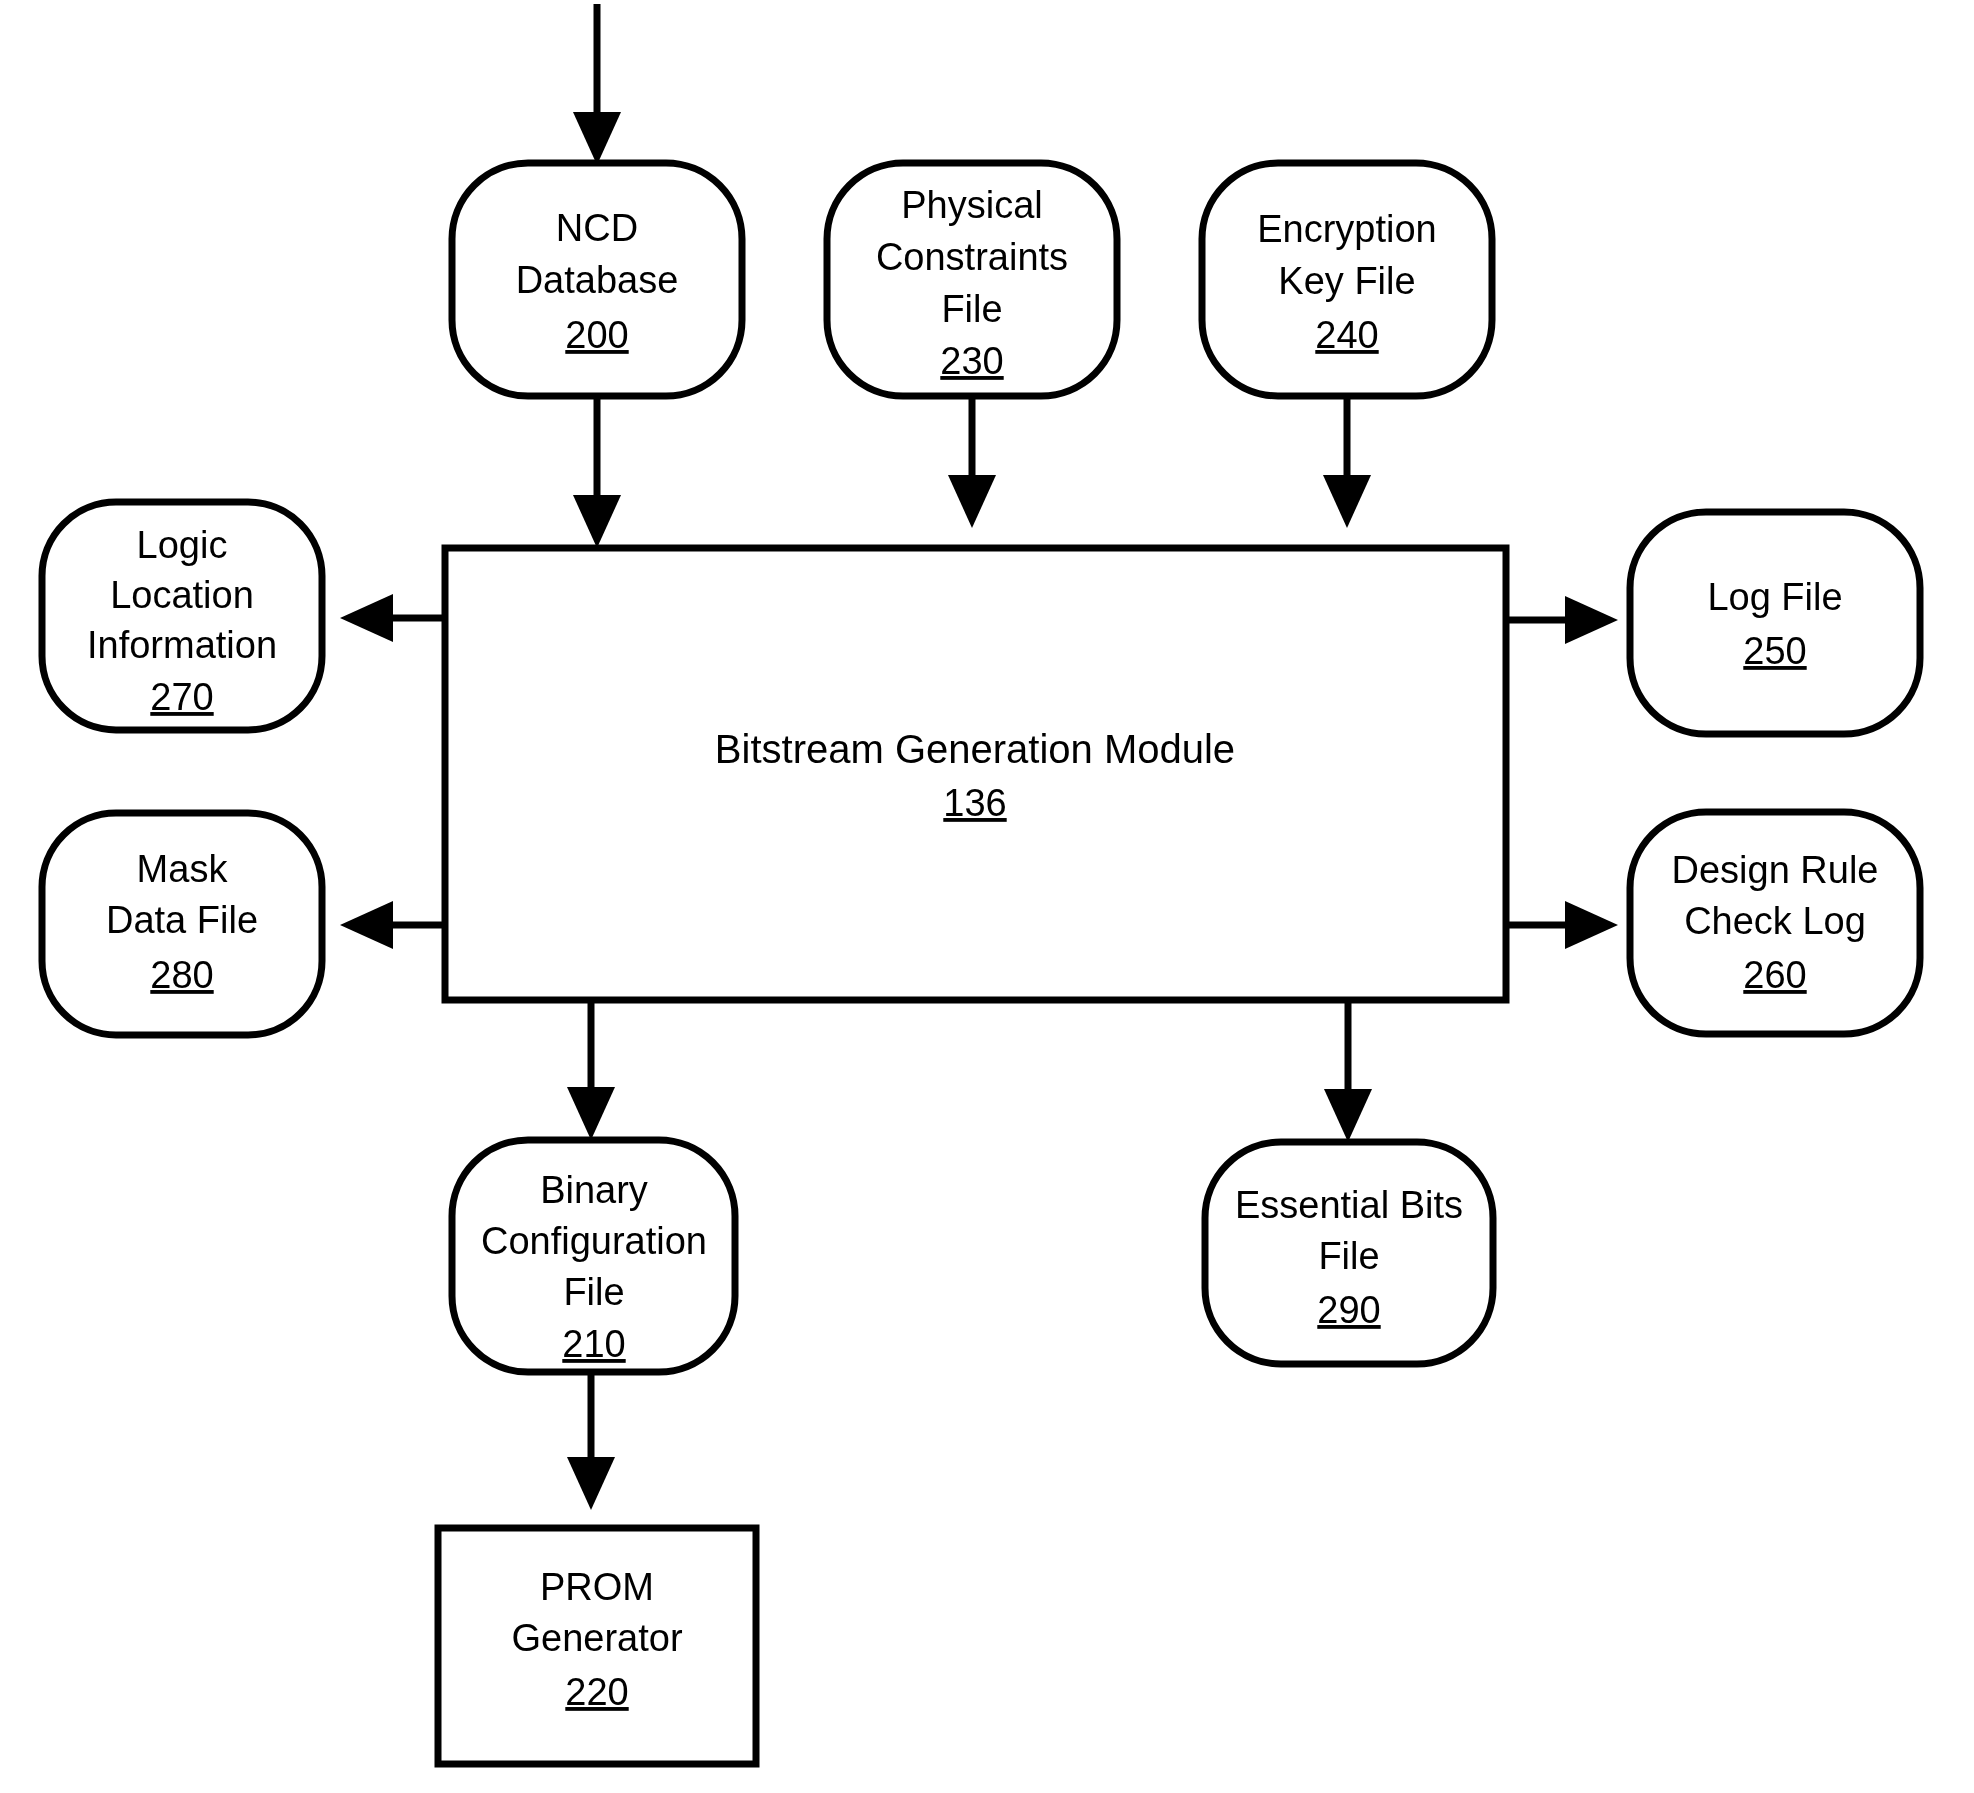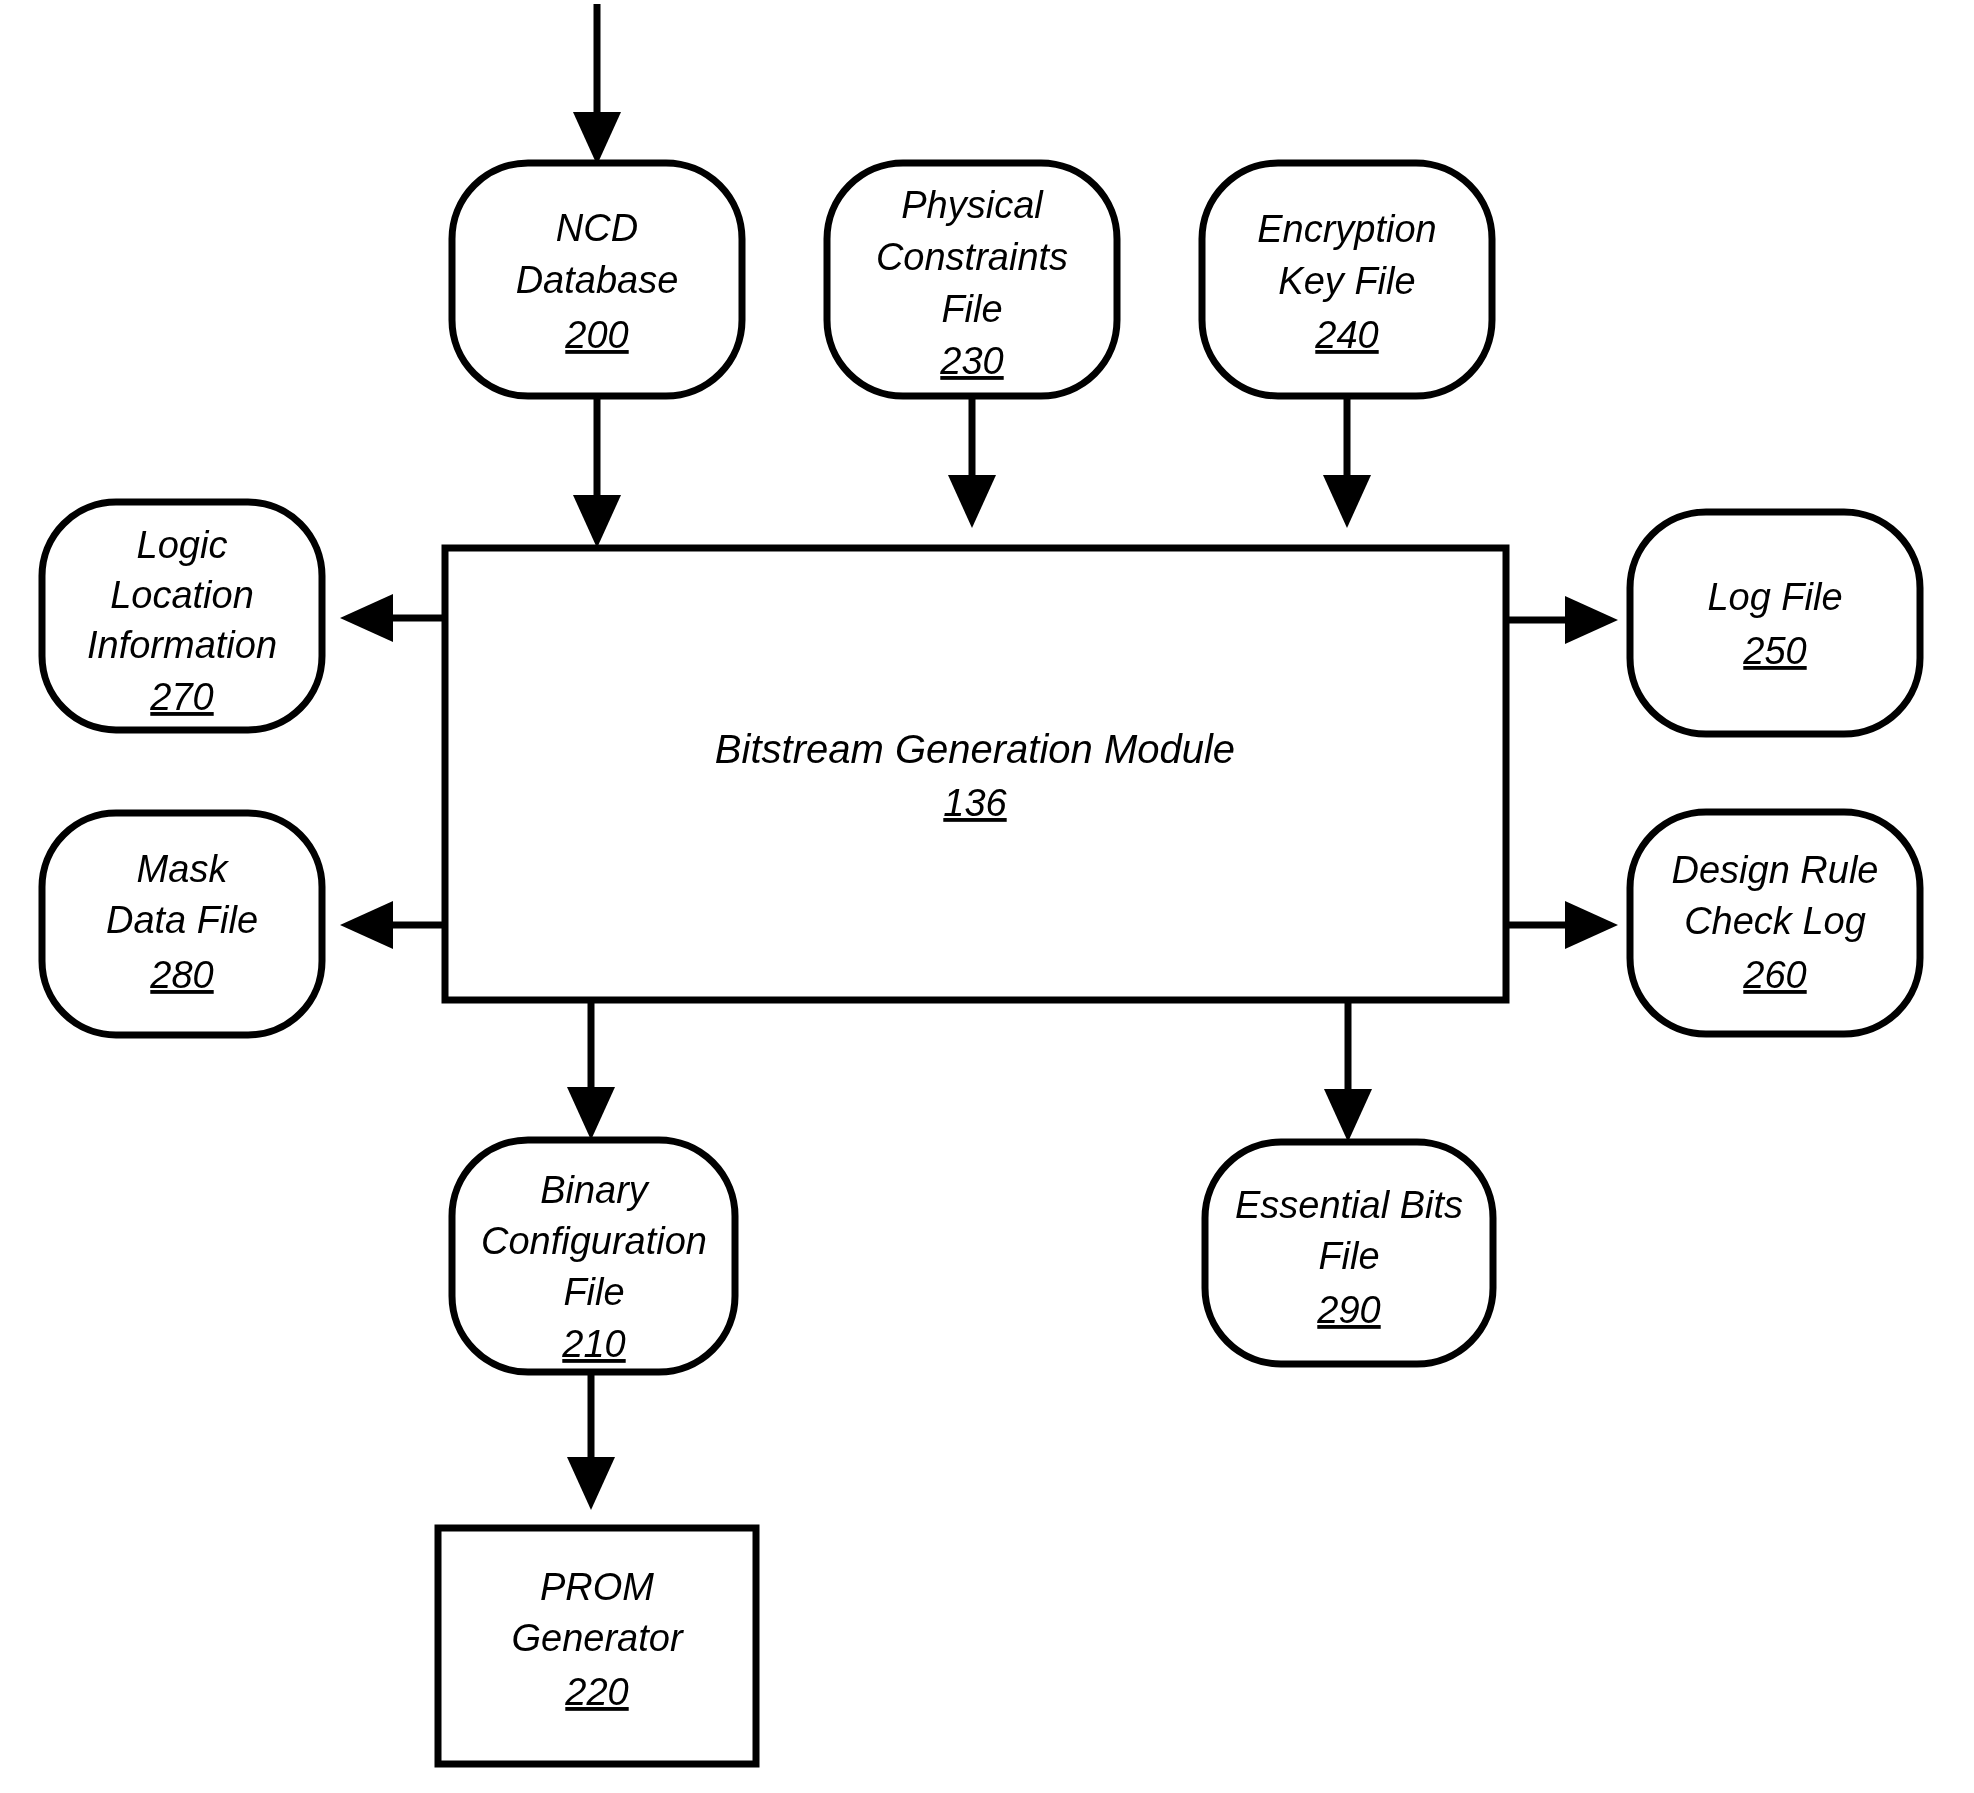--- a/index.html
+++ b/index.html
@@ -11,21 +11,20 @@
     width: 1974px;
     height: 1793px;
     font-family: "Liberation Sans", sans-serif;
     overflow: hidden;
   }
   #diagram-root {
     position: relative;
     width: 1659px;
     height: 1793px;
     background: #ffffff;
-    font-style: italic;
   }
   svg#flow-svg {
     display: block;
     width: 1974px;
     height: 1793px;
   }
   .node-shape {
     fill: #ffffff;
     stroke: #000000;
     stroke-width: 7;

